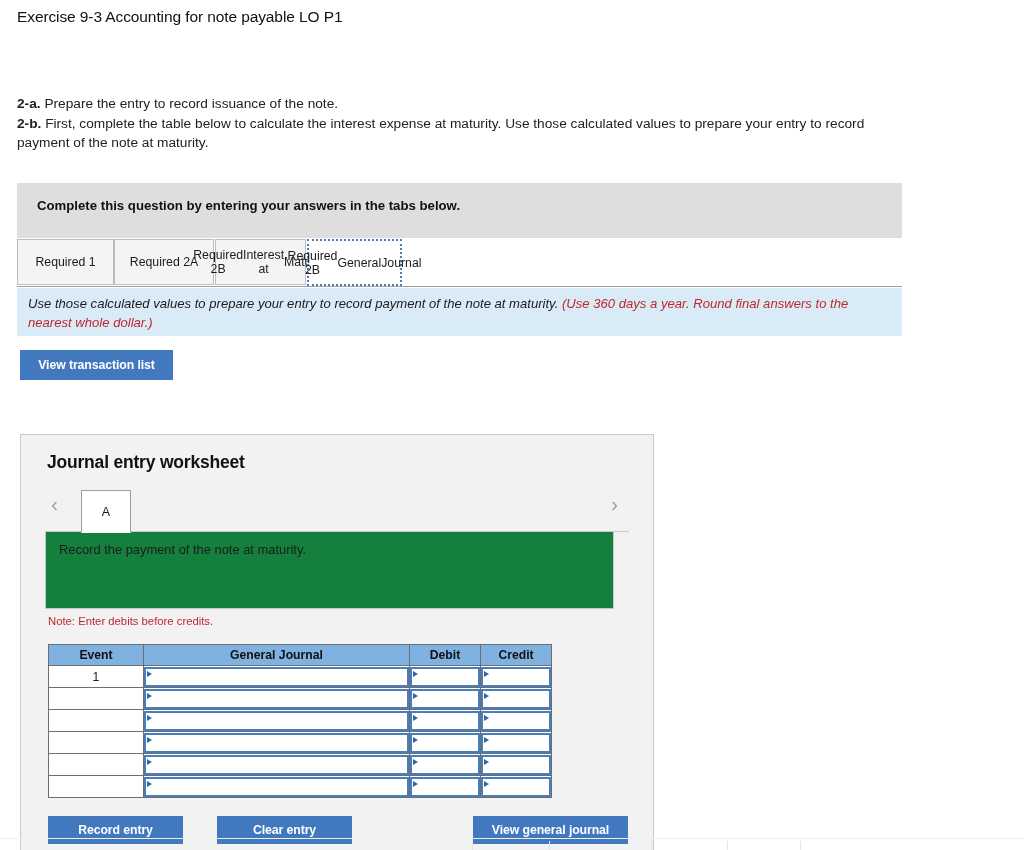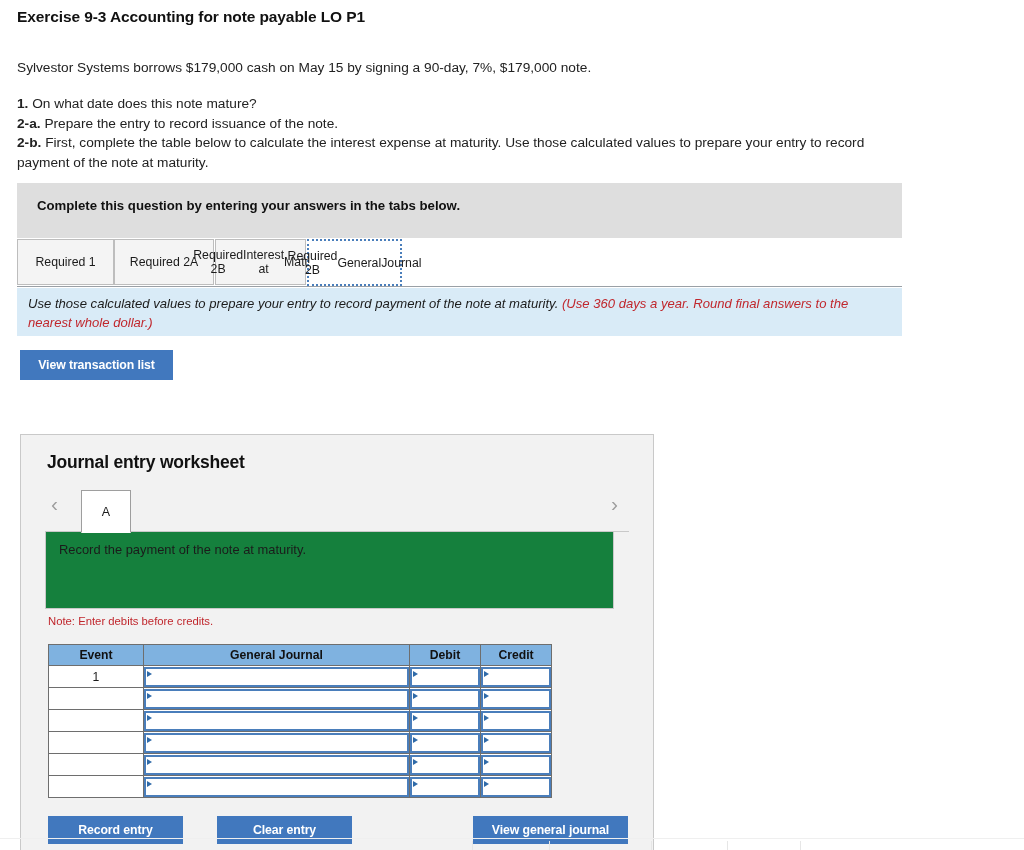--- a/index.html
+++ b/index.html
@@ -10,21 +10,21 @@
     font-family: "Liberation Sans", sans-serif;
     color: #1b1b1b;
     overflow: hidden;
   }
 
   
   .page { position: relative; width: 1024px; height: 850px; }
 
   .title {
     position: absolute; left: 17px; top: 8px;
-    font-size: 15.5px; font-weight: bold; letter-spacing: -0.1px;
+    font-size: 15.5px; font-weight: normal; letter-spacing: -0.1px;
     color: #111;
   }
   .problem {
     position: absolute; left: 17px; top: 60px;
     font-size: 13.7px; color: #222;
   }
   .reqs {
     position: absolute; left: 17px; top: 94px;
     width: 900px;
     font-size: 13.7px; line-height: 19.5px; color: #222;
@@ -223,24 +223,22 @@
     display: block;
   }
 </style>
 </head>
 <body>
 
 <div class="page">
 
   <div class="title">Exercise 9-3 Accounting for note payable LO P1</div>
 
-  <div class="problem">Sylvestor Systems borrows $179,000 cash on May 15 by signing a 90-day, 7%, $179,000 note.</div>
 
   <div class="reqs">
-    <span class="ln"><b>1.</b><span> On what date does this note mature?</span></span>
     <span class="ln"><b>2-a.</b><span> Prepare the entry to record issuance of the note.</span></span>
     <span class="ln"><b>2-b.</b><span> First, complete the table below to calculate the interest expense at maturity. Use those calculated values to prepare your entry to record payment of the note at maturity.</span></span>
   </div>
 
   <div class="gray-banner">
     <div class="txt">Complete this question by entering your answers in the tabs below.</div>
   </div>
 
   <div class="tabstrip">
     <div class="tab" id="tab0">Required 1</div>

